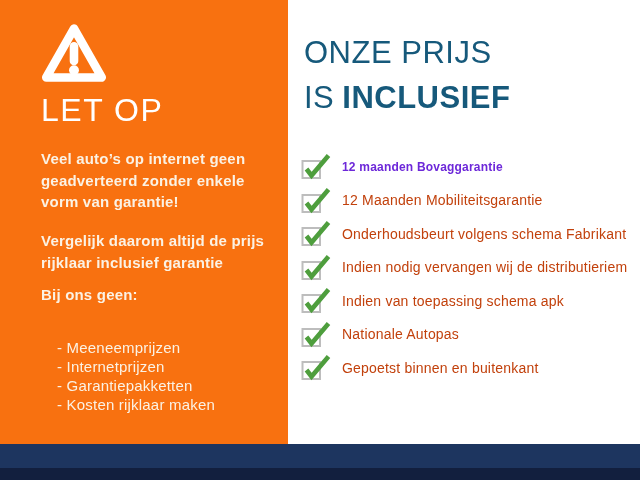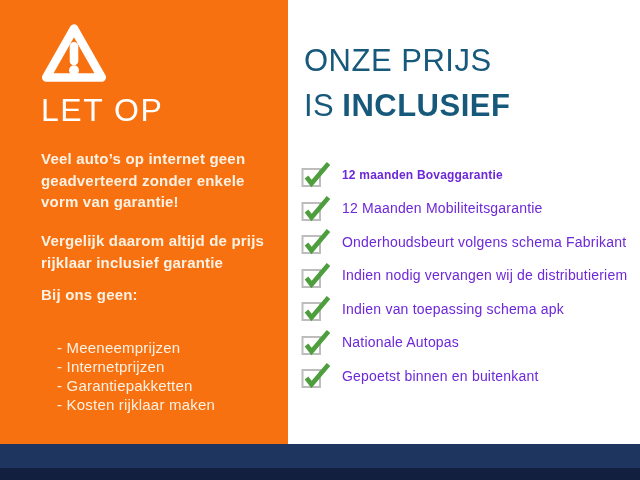--- a/index.html
+++ b/index.html
@@ -22,27 +22,27 @@
   }
   .para-1{top:148px;}
   .para-2{top:230px;}
   .para-3{top:284px;}
   .dash-list{
     position:absolute;left:41px;top:322px;margin:16px;
     font-size:15px;font-weight:400;color:#FBF2E4;
     line-height:19px;white-space:pre-line;letter-spacing:0.2px;
   }
   
-  .right-panel{position:absolute;left:288px;top:8px;width:352px;height:444px;background:#ffffff;}
+  .right-panel{position:absolute;left:288px;top:0;width:352px;height:444px;background:#ffffff;}
   .heading{position:absolute;left:16px;top:30px;color:#16597B;font-size:31px;line-height:45px;letter-spacing:0.5px;}
   .heading .hl2-bold{font-weight:700;margin-left:8px;}
   .checklist{position:absolute;left:13px;top:150px;}
   .check-row{display:flex;align-items:center;height:33.5px;}
   .check-icon{width:30px;height:27px;margin-right:11px;flex:0 0 auto;}
-  .check-label{font-size:14px;color:#6d28d9;letter-spacing:0.2px;}
+  .check-label{font-size:14px;color:#c2410c;letter-spacing:0.2px;}
   .check-row.emphasized .check-label{font-size:12px;font-weight:700;color:#6d28d9;}
   
   .bar-navy{position:absolute;left:0;top:444px;width:640px;height:24px;background:#1D355F;}
   .bar-dark{position:absolute;left:0;top:468px;width:640px;height:12px;background:#121F3E;}
 </style>
 </head>
 <body>
 
 <div class="canvas">
 

